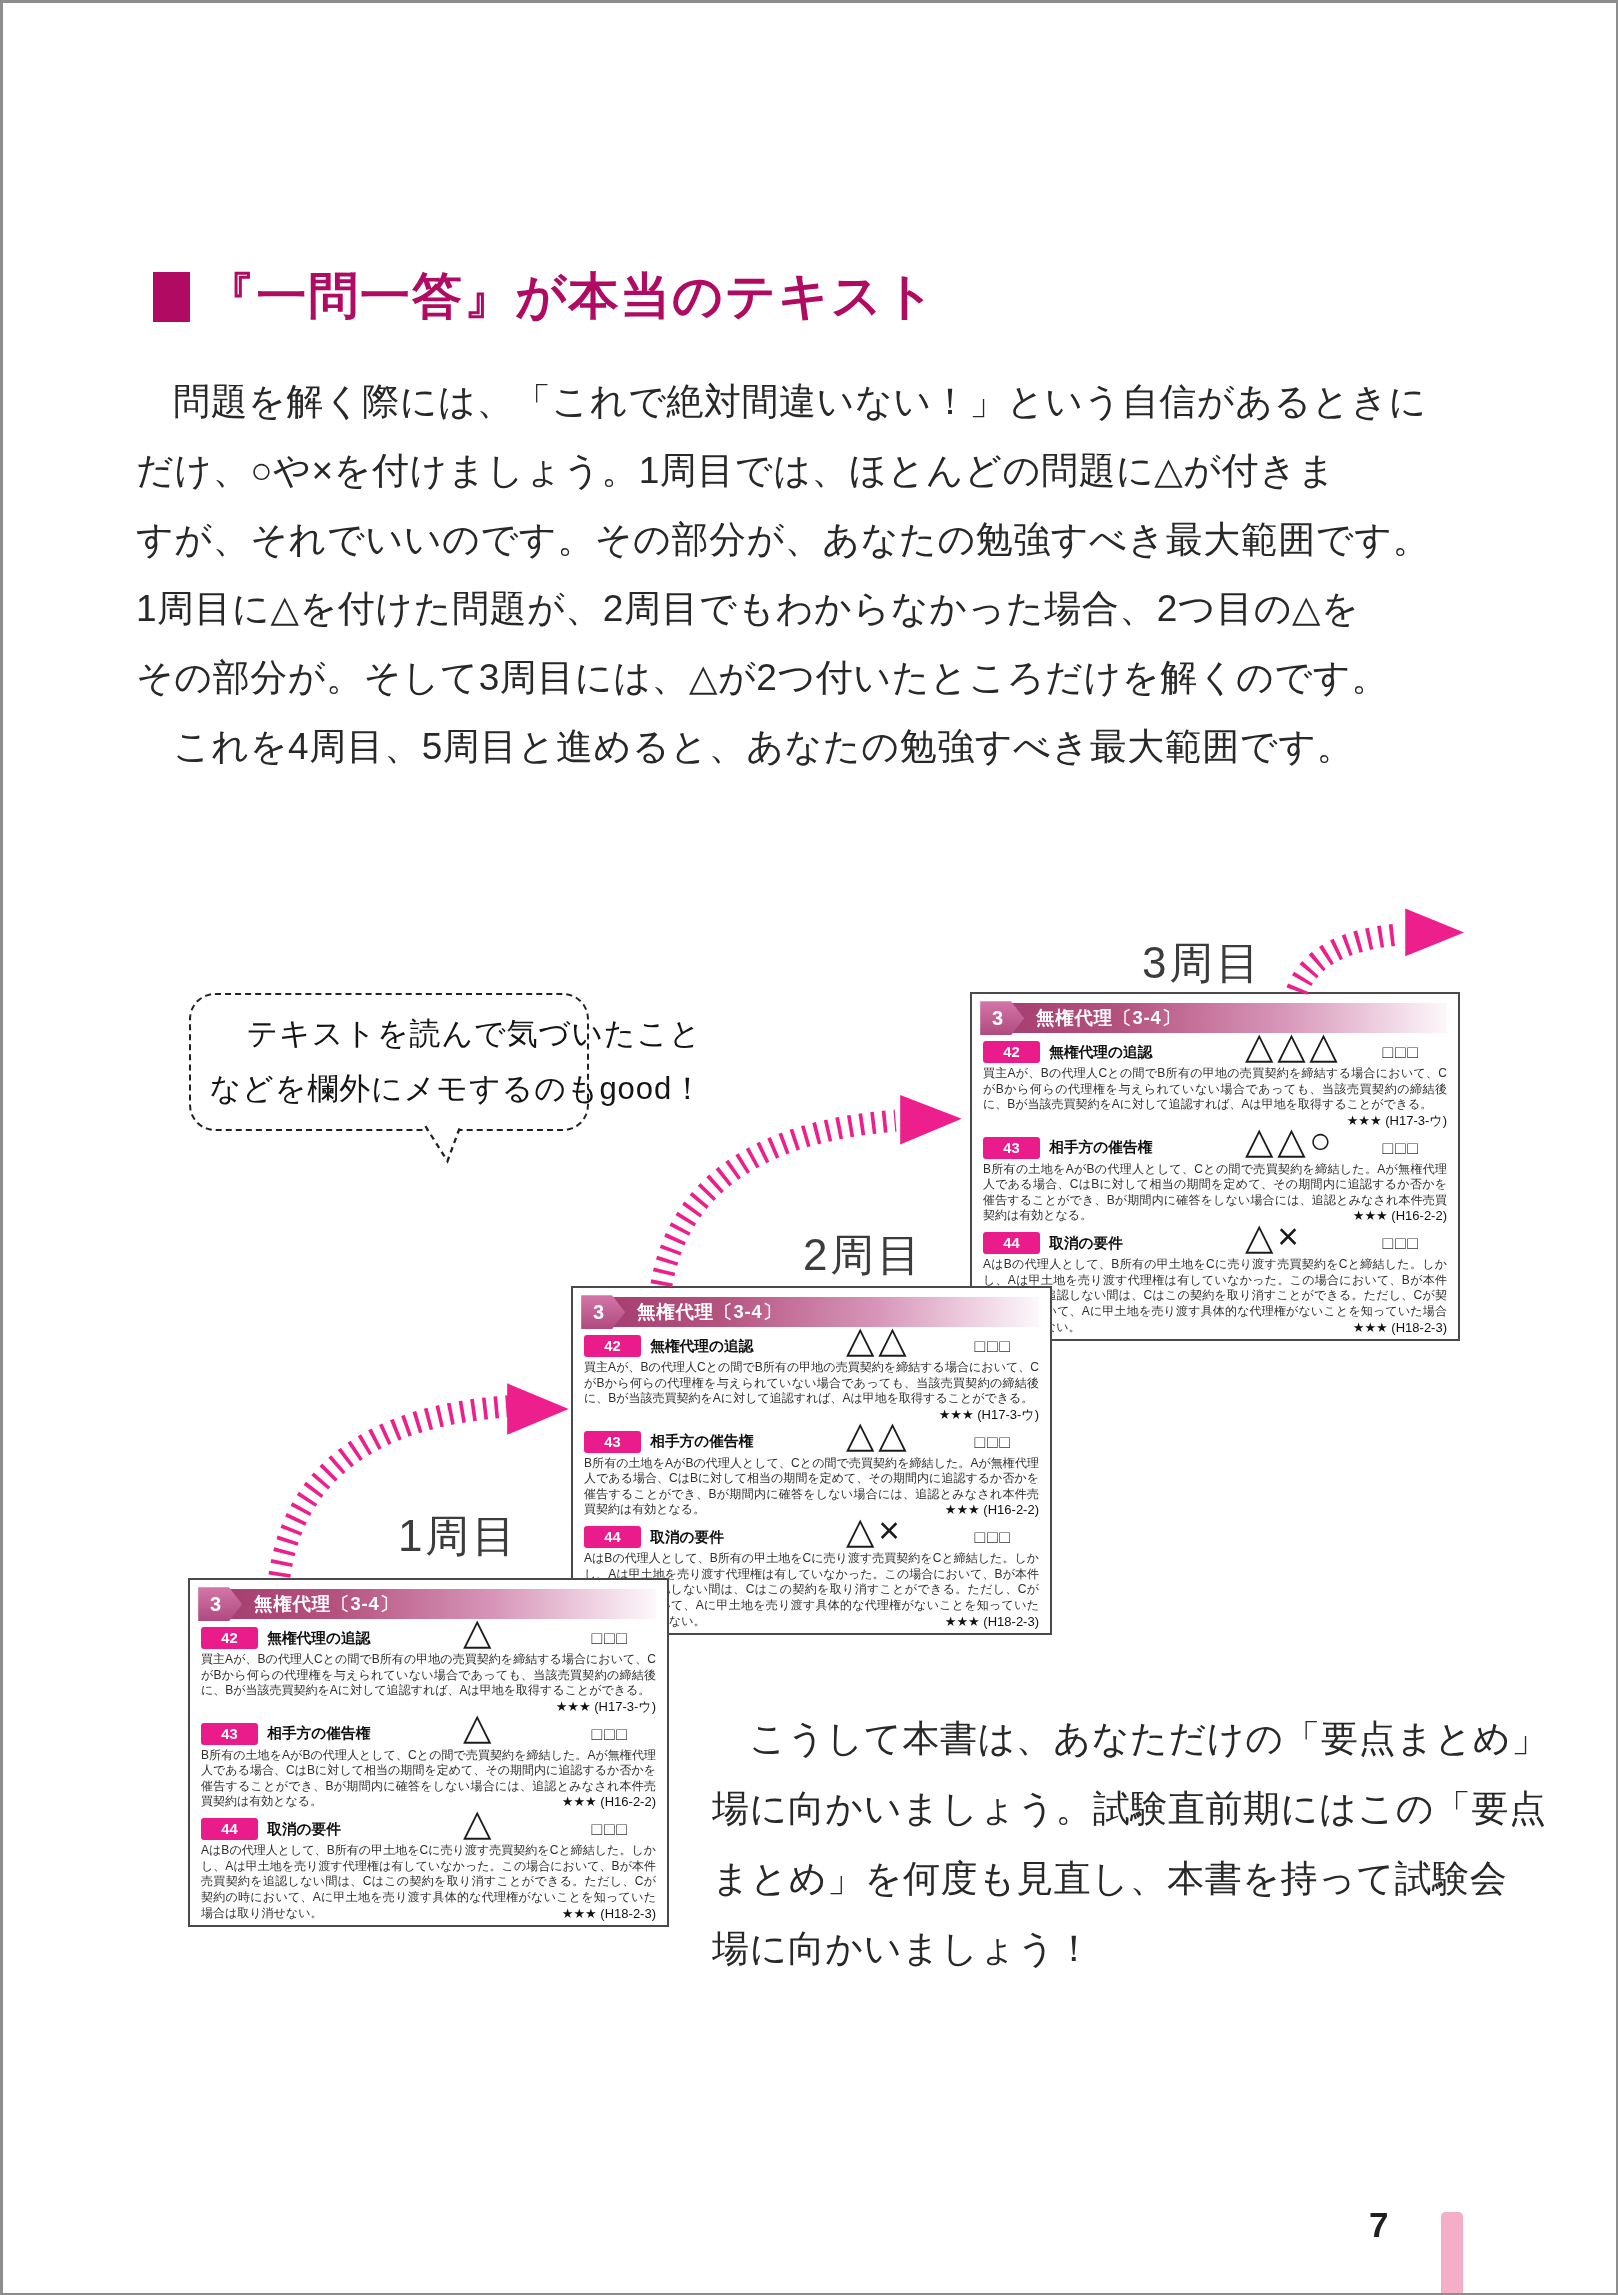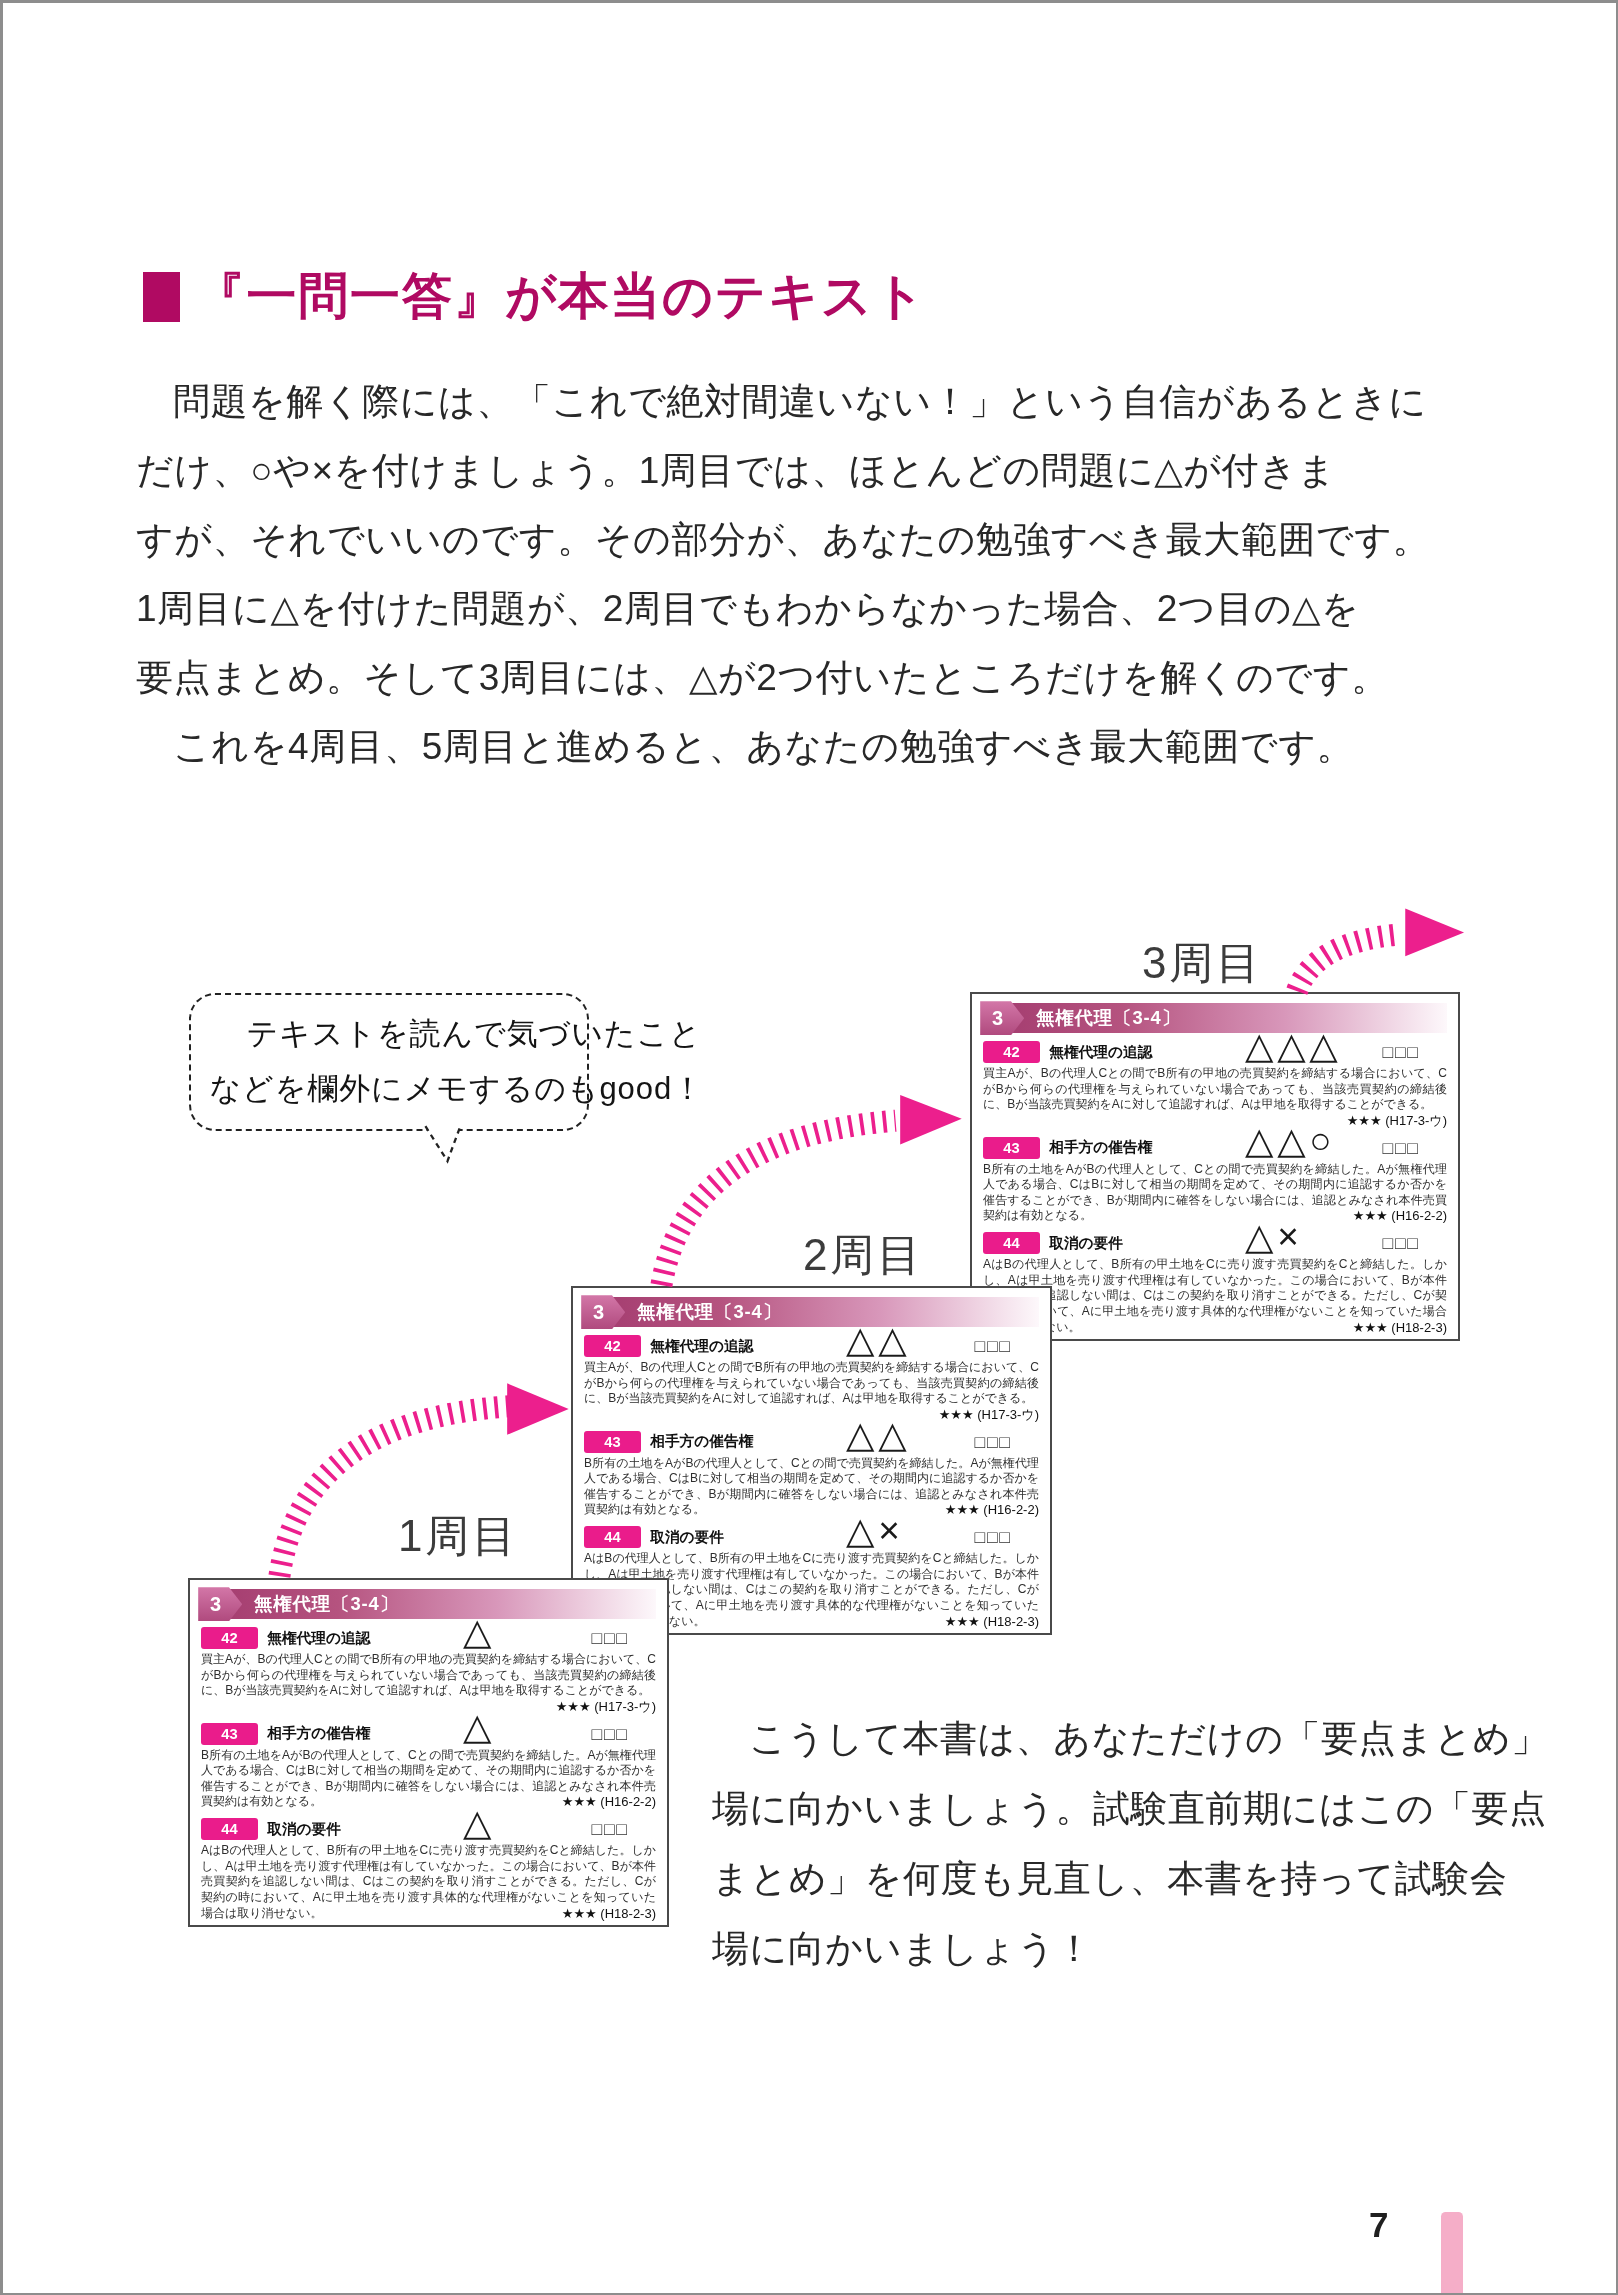--- a/index.html
+++ b/index.html
@@ -2,21 +2,21 @@
 <html style="font-size:14.7px"><head>
 <meta charset="utf-8">
 <style>
   html,body{margin:0;padding:0;background:#fff;}
   .page{
     position:relative;width:1619px;height:2296px;background:#fff;
     border:3.7px solid #8d8d8d;box-sizing:border-box;overflow:hidden;
     font-family:"Liberation Sans","DejaVu Sans",sans-serif;color:#282828;
   }
   
-  .heading{position:absolute;left:140px;top:260px;display:flex;align-items:center;}
+  .heading{position:absolute;left:150px;top:260px;display:flex;align-items:center;}
   .heading .sq{width:37px;height:50px;background:#b00a62;}
   .heading .ttl{margin-left:14.7px;font-size:50px;font-weight:bold;color:#b00a62;letter-spacing:1.8px;white-space:nowrap;}
   
   .intro{position:absolute;left:133px;top:364px;width:1368px;}
   .intro .ln{font-size:37px;line-height:69px;height:69px;white-space:nowrap;letter-spacing:0.5px;}
   .jp-indent{padding-left:37px;}
   
   .bubble{position:absolute;left:186px;top:990px;width:400px;height:138px;background:#fff;
     border:2.8px dashed #222;border-radius:26px;z-index:6;box-sizing:border-box;padding:11px 0 0 18.4px;}
   .bubble .bln{font-size:31px;line-height:55px;white-space:nowrap;color:#141414;letter-spacing:0.9px;}
@@ -70,21 +70,21 @@
   <div class="heading">
     <span class="sq"></span>
     <span class="ttl">『一問一答』が本当のテキスト</span>
   </div>
 
   <div class="intro">
     <div class="ln jp-indent">問題を解く際には、「これで絶対間違いない！」という自信があるときに</div>
     <div class="ln">だけ、○や×を付けましょう。1周目では、ほとんどの問題に△が付きま</div>
     <div class="ln">すが、それでいいのです。その部分が、あなたの勉強すべき最大範囲です。</div>
     <div class="ln">1周目に△を付けた問題が、2周目でもわからなかった場合、2つ目の△を</div>
-    <div class="ln">要点まとめ。そして3周目には、△が2つ付いたところだけを解くのです。</div>
+    <div class="ln">その部分が。そして3周目には、△が2つ付いたところだけを解くのです。</div>
     <div class="ln jp-indent">これを4周目、5周目と進めると、あなたの勉強すべき最大範囲です。</div>
   </div>
 
   <svg class="arrows" width="1619" height="2296" viewBox="0 0 1763 2500">
     <g>
       <path d="M 301 1713 Q 326 1543 552 1528" fill="none" stroke="#ec1f8d" stroke-width="24" stroke-dasharray="4 8.5"></path>
       <polygon points="616,1531 549,1503 549,1559" fill="#ec1f8d"></polygon>
     </g>
     <g>
       <path d="M 717 1396 Q 745 1235 972 1217" fill="none" stroke="#ec1f8d" stroke-width="24" stroke-dasharray="4 8.5"></path>

